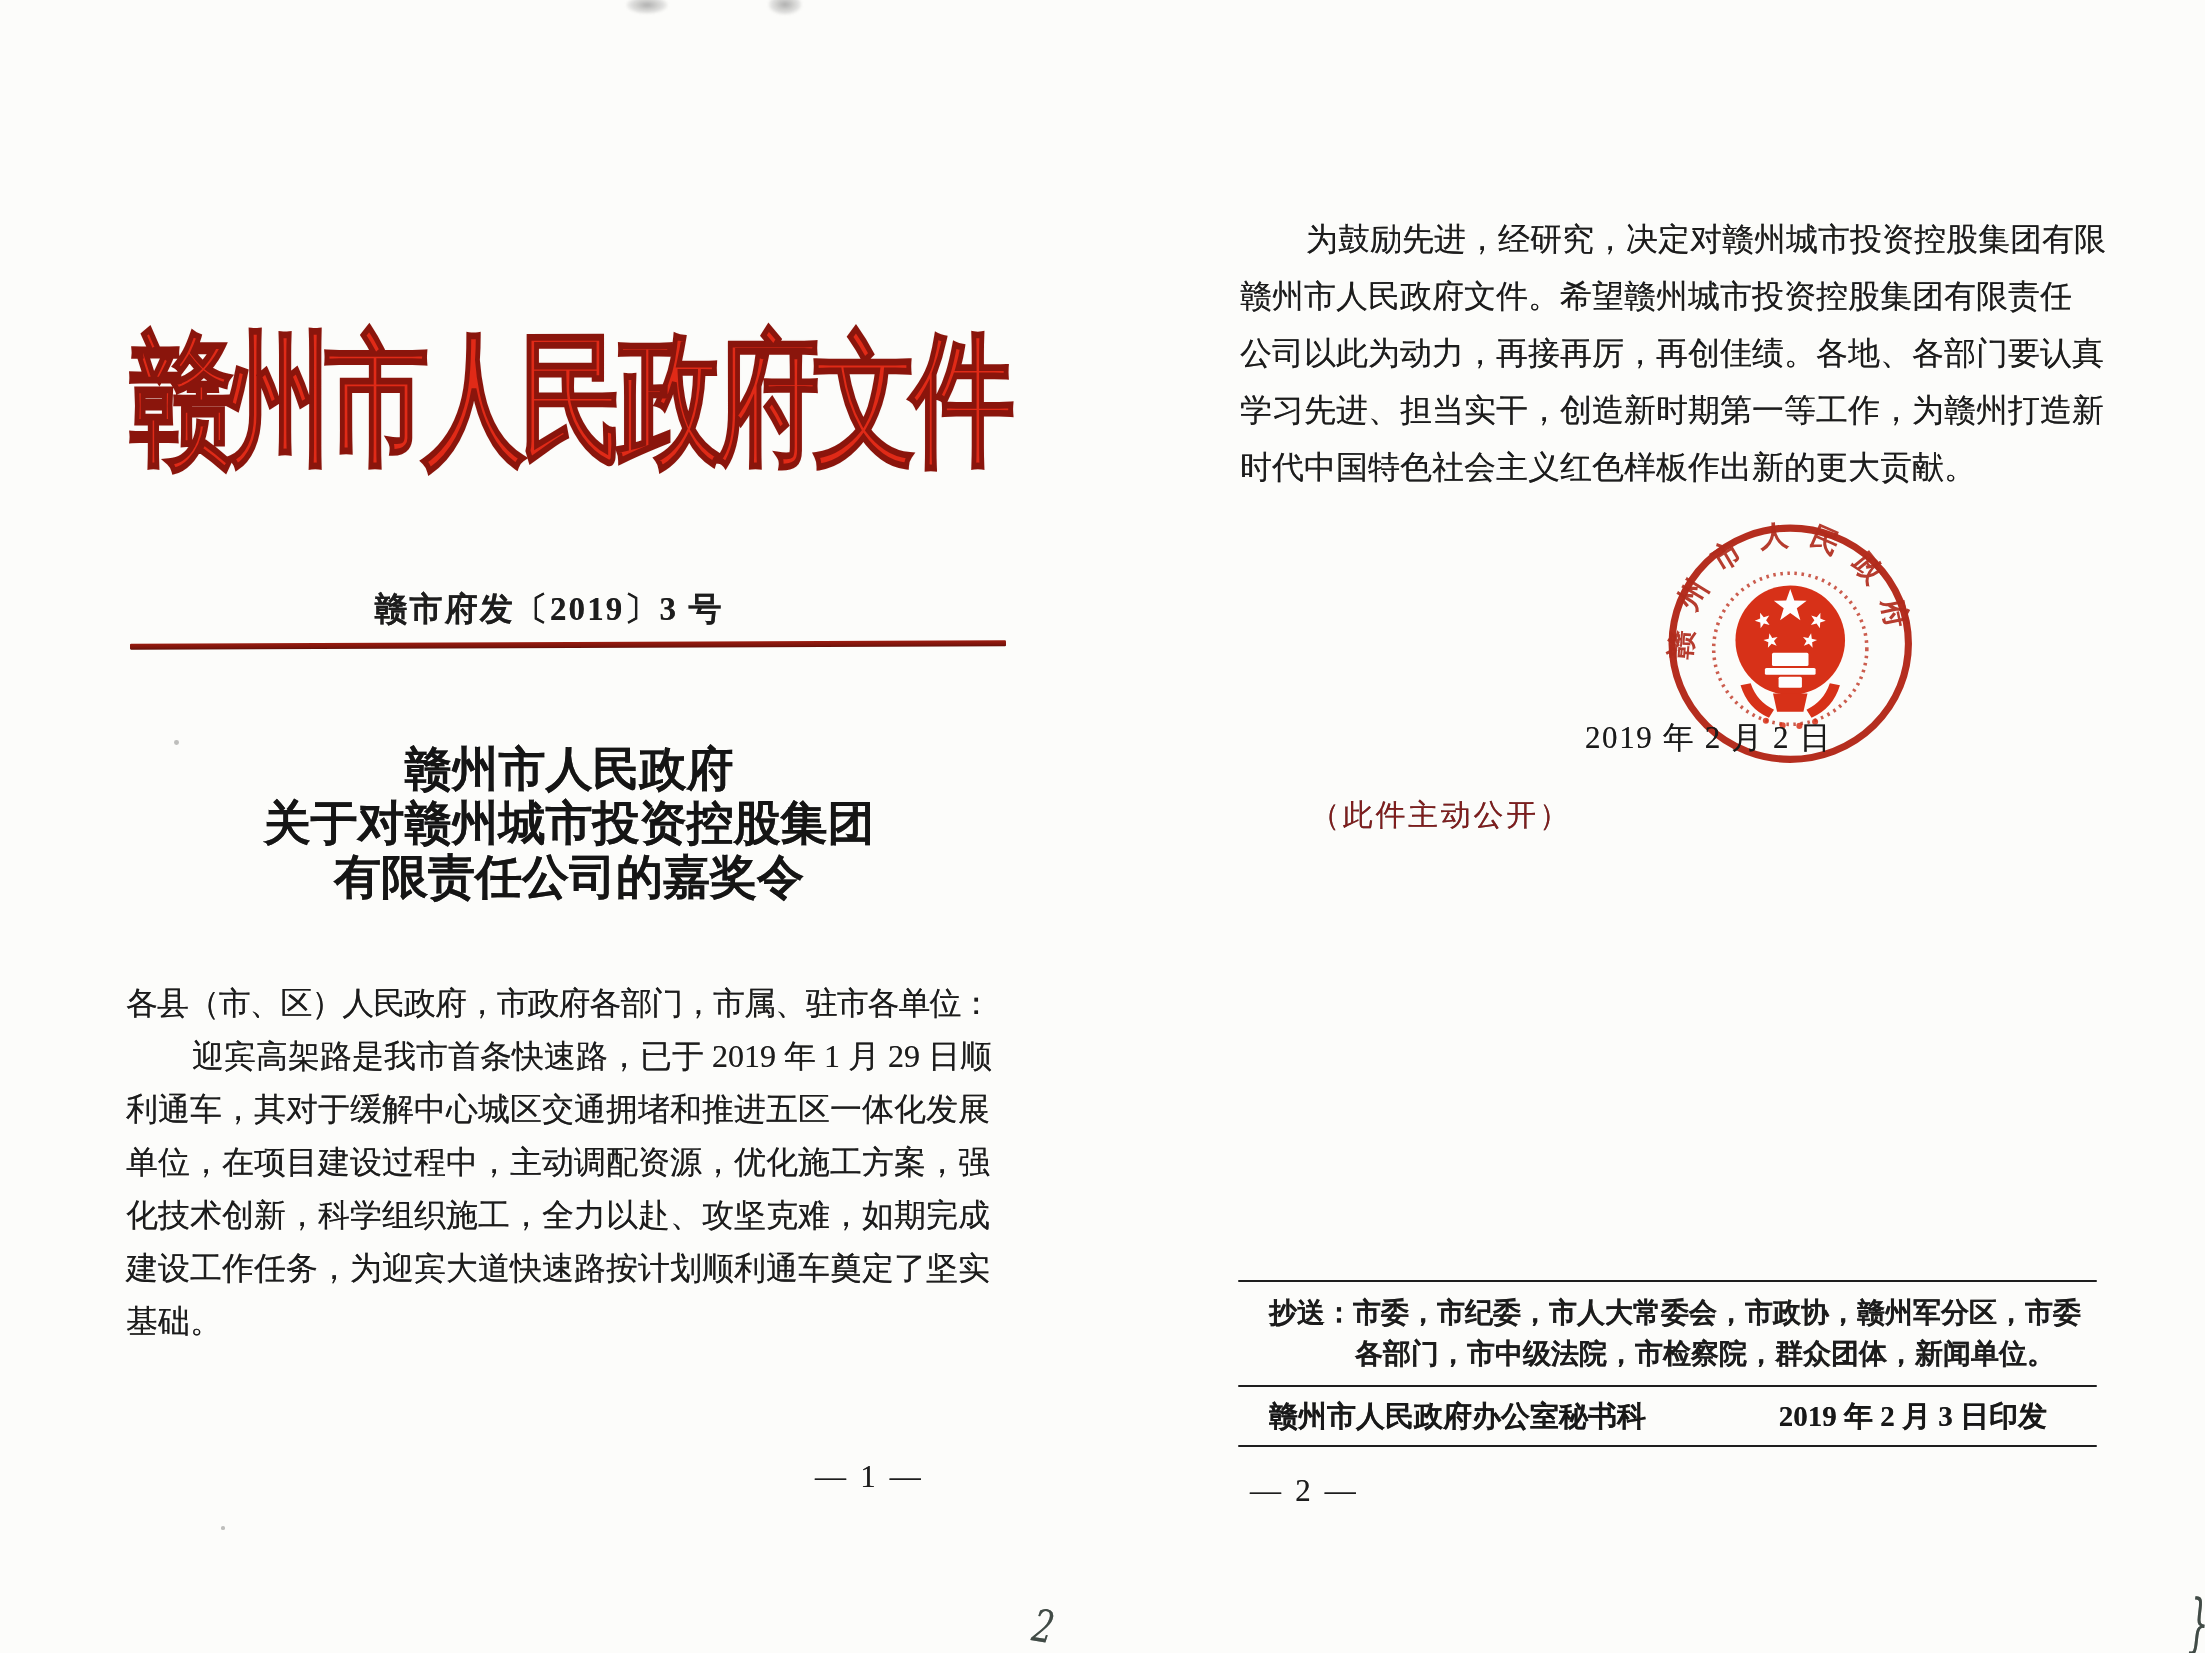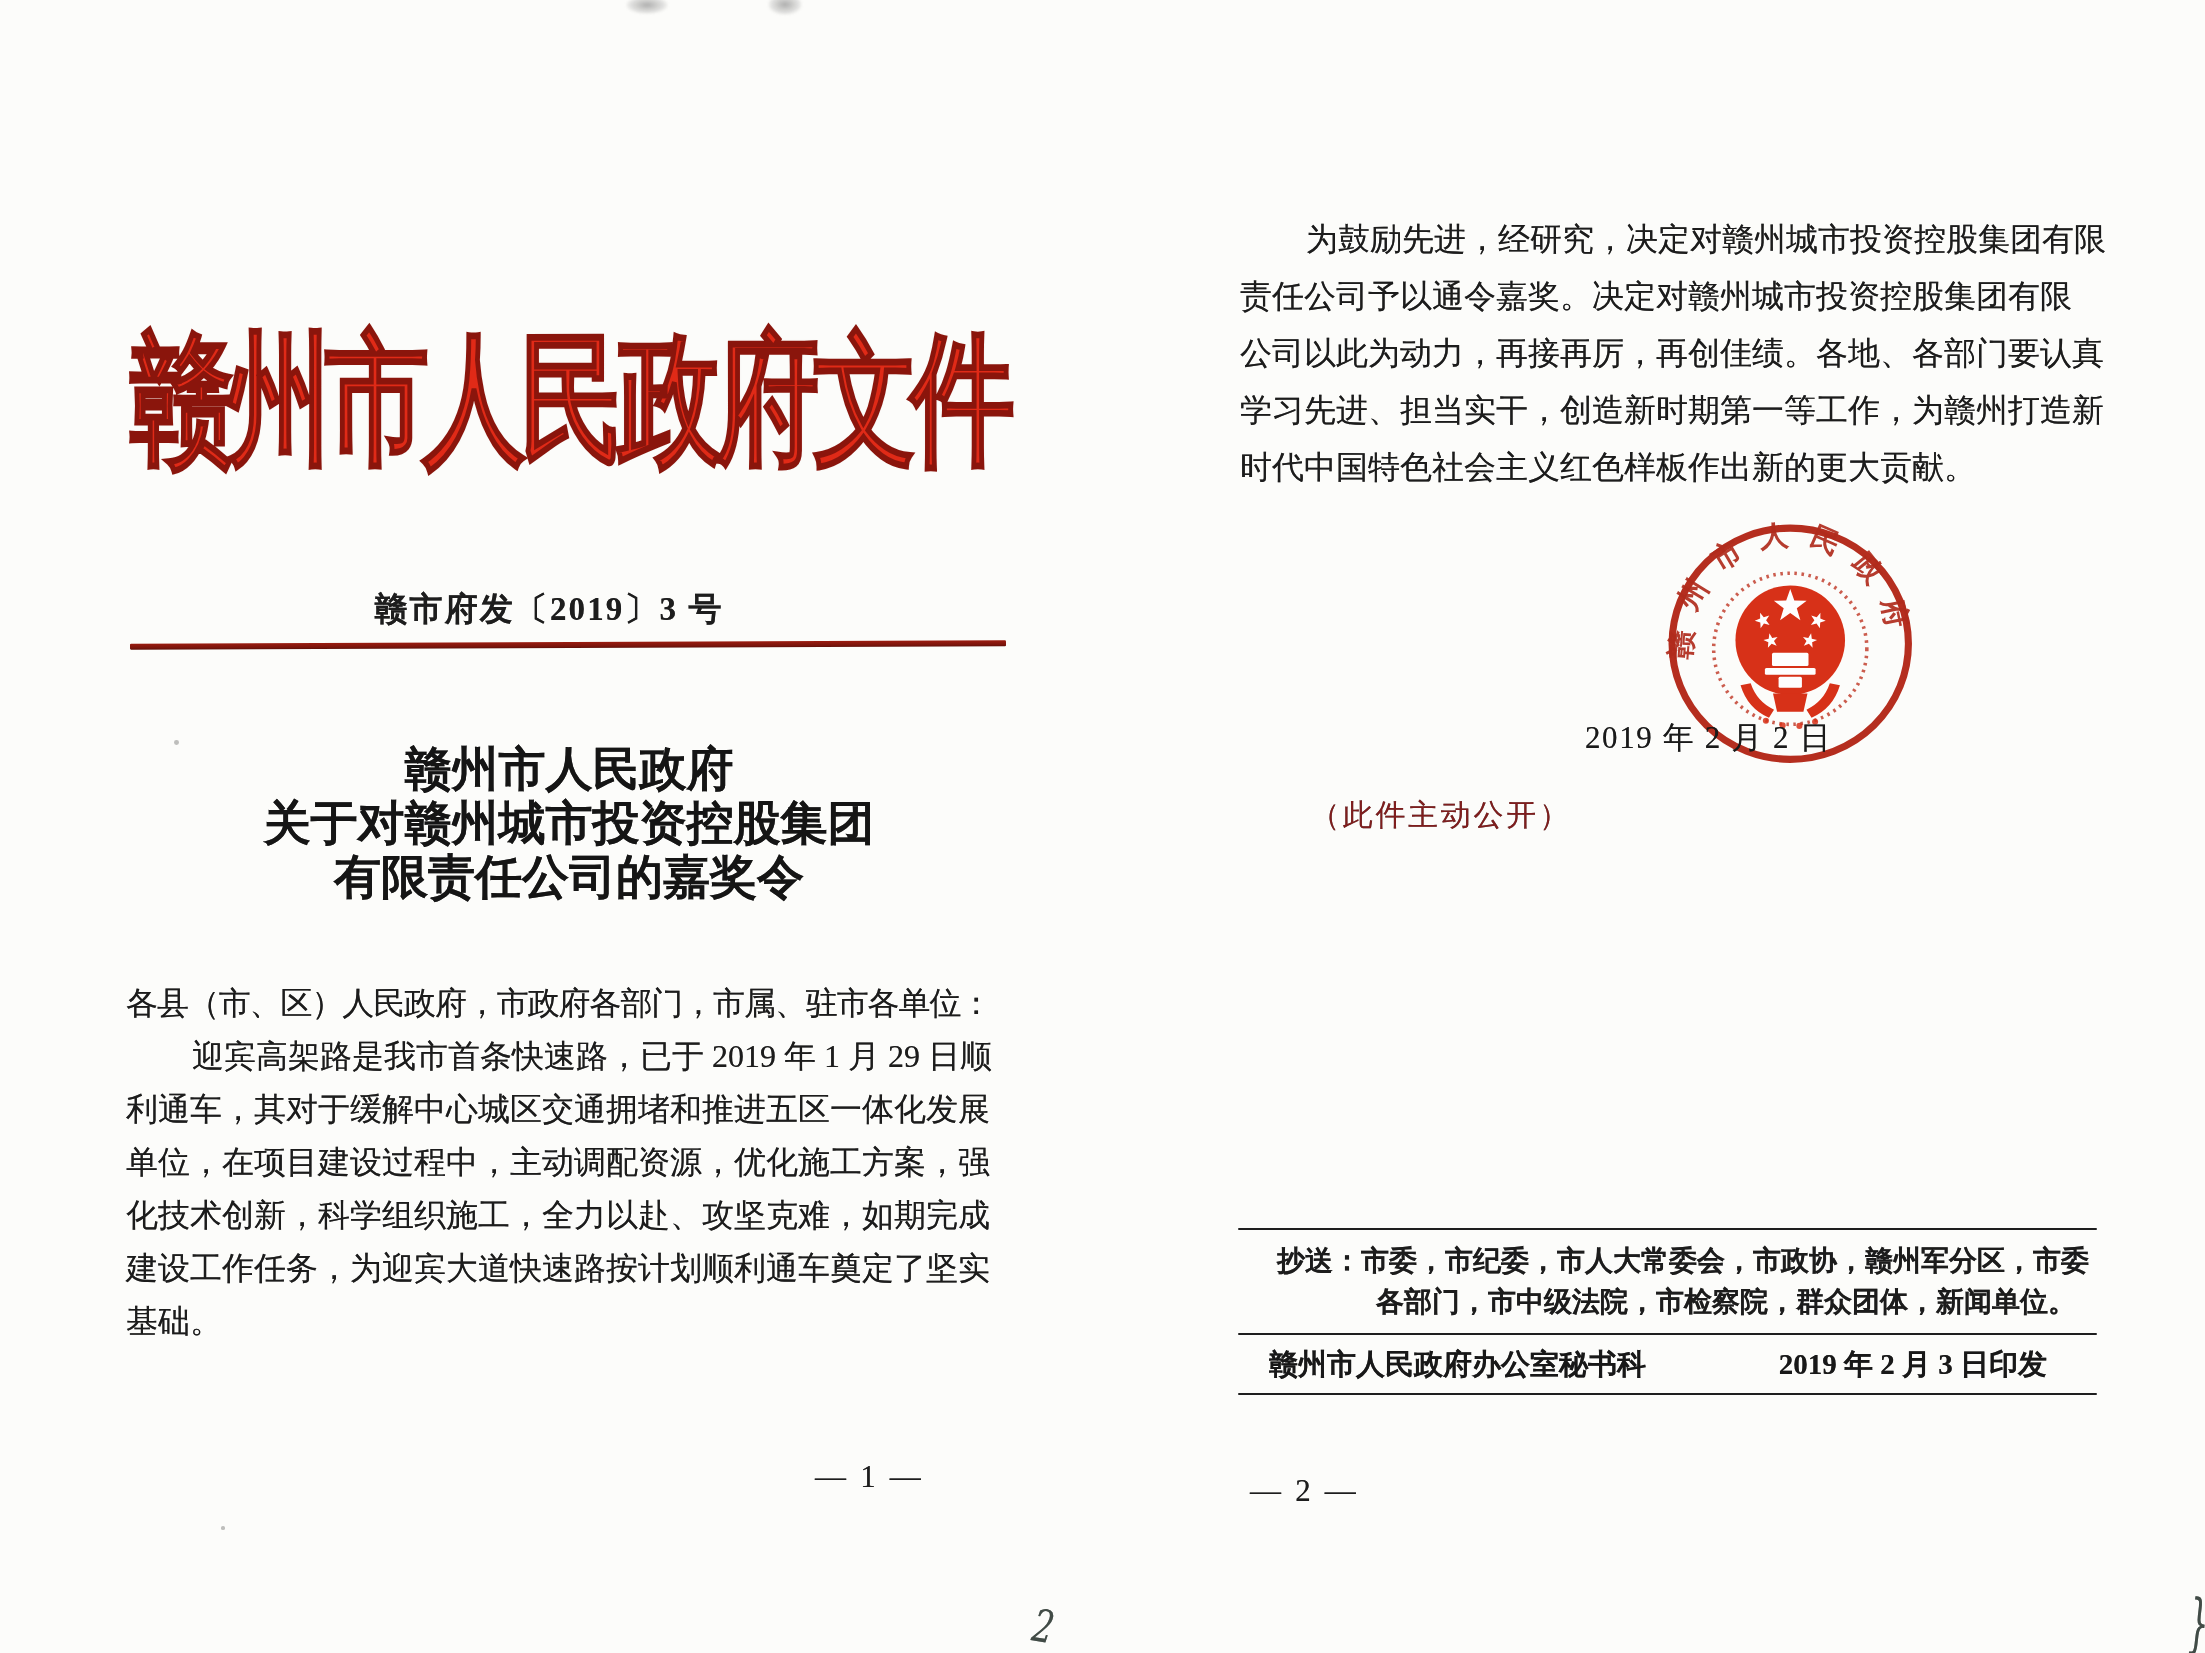--- a/index.html
+++ b/index.html
@@ -82,21 +82,21 @@
     font-size:31px;letter-spacing:1.6px;color:#1a1a1a;
     white-space:nowrap;z-index:3;
     text-shadow:0 0 0.5px rgba(0,0,0,.6);
   }
   .disclosure{
     left:1310px;top:795px;
     font-size:30px;letter-spacing:2.7px;color:#7f1d1d;white-space:nowrap;
     text-shadow:0 0 0.5px rgba(0,0,0,.6);
   }
   
-  .copy-box{left:1238px;top:1228px;width:859px;text-align:center;}
+  .copy-box{left:1238px;top:1280px;width:859px;}
   .rule{height:2.1px;background:#1e1e1e;border-radius:1.1px;}
   .rule.mid{height:1.6px;margin-top:13.8px;}
   .rule.bottom{margin-top:11.7px;}
   .cc-line1{
     margin:13.8px 0 0 31px;
     font-size:28px;font-weight:600;line-height:34px;
     color:#1c1c1c;white-space:nowrap;letter-spacing:0;
     text-shadow:0 0 0.5px rgba(0,0,0,.6);
   }
   .cc-line2{
@@ -167,21 +167,21 @@
       <div class="body-line">基础。</div>
     </div>
 
     <div class="abs page-num page-num-1">— 1 —</div>
   </div>
 
   <div>
 
     <div class="abs right-body">
       <div class="body-line indent">为鼓励先进，经研究，决定对赣州城市投资控股集团有限</div>
-      <div class="body-line">责任公司予以通令嘉奖。决定对赣州城市投资控股集团有限</div>
+      <div class="body-line">赣州市人民政府文件。希望赣州城市投资控股集团有限责任</div>
       <div class="body-line">公司以此为动力，再接再厉，再创佳绩。各地、各部门要认真</div>
       <div class="body-line">学习先进、担当实干，创造新时期第一等工作，为赣州打造新</div>
       <div class="body-line">时代中国特色社会主义红色样板作出新的更大贡献。</div>
     </div>
 
     <svg class="abs seal" viewBox="0 0 497 487" xmlns="http://www.w3.org/2000/svg">
 
       <ellipse cx="248" cy="240" rx="233" ry="228" fill="none" stroke="#b32617" stroke-width="14"></ellipse>
 
       <ellipse cx="248" cy="250" rx="151" ry="149" fill="none" stroke="#c13a28" stroke-width="7" stroke-dasharray="5 9" opacity="0.85"></ellipse>

